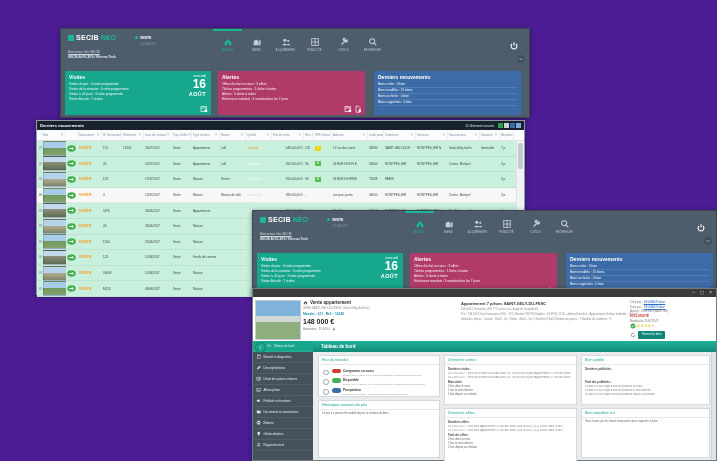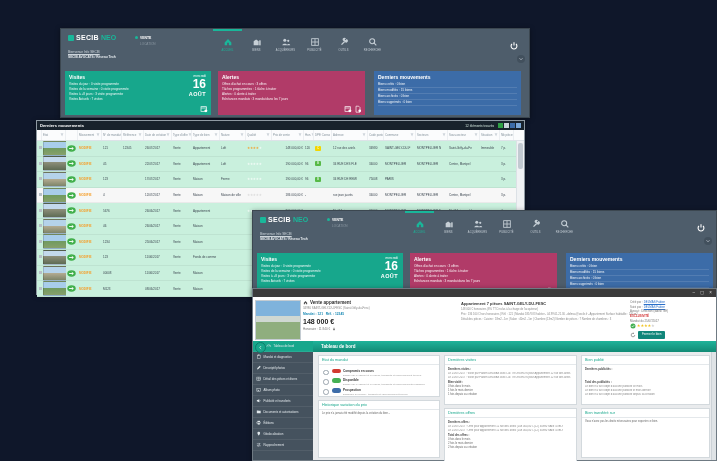--- a/index.html
+++ b/index.html
@@ -1,16 +1,16 @@
 <!DOCTYPE html>
 <html><head>
 <meta charset="utf-8">
 <style>
   html,body{margin:0;padding:0;background:#fff;}
-  #canvas{position:relative;width:717px;height:461px;background:#0f172a;overflow:hidden;
+  #canvas{position:relative;width:717px;height:461px;background:#4c1d95;overflow:hidden;
           font-family:"Liberation Sans",sans-serif;-webkit-font-smoothing:antialiased;}
   .win{position:absolute;box-shadow:0 1px 5px rgba(0,0,0,.4);}
   .ic{display:inline-flex;align-items:center;justify-content:center;vertical-align:middle;}
 
   
   .dash{background:#4e5d6b;border:1px solid #3c4750;box-sizing:border-box;}
   .dtop{position:absolute;left:0;top:0;right:0;height:40px;}
   .dlogo{position:absolute;left:7px;top:5px;font-size:7px;color:#fff;display:flex;gap:2px;align-items:center;}
   .dlogo .mark{width:6px;height:6px;background:#19b79a;border-radius:1px;display:inline-block;}
   .dlogo b{font-weight:bold;letter-spacing:.3px;}

